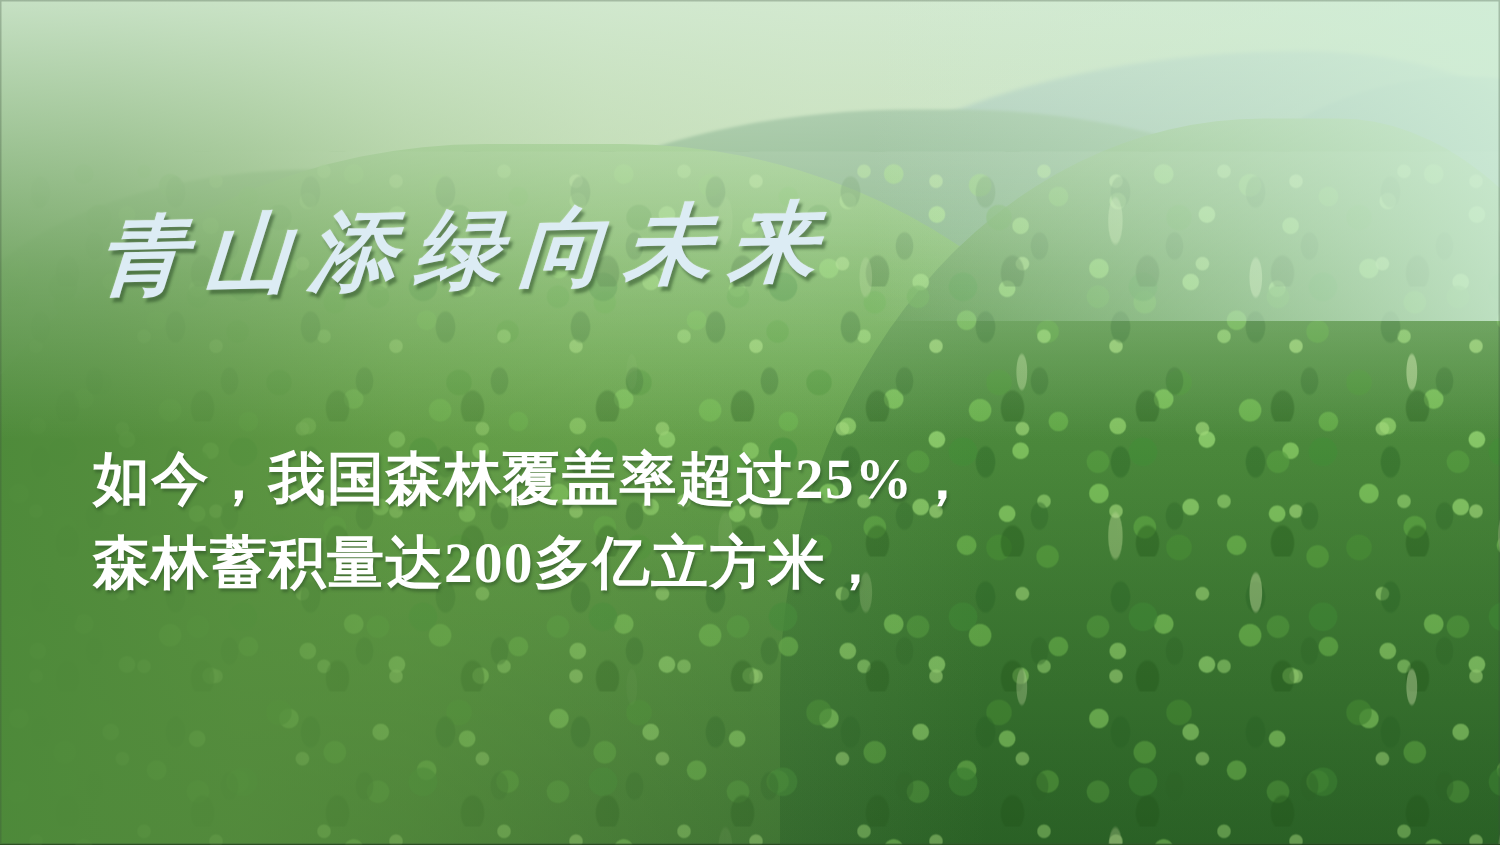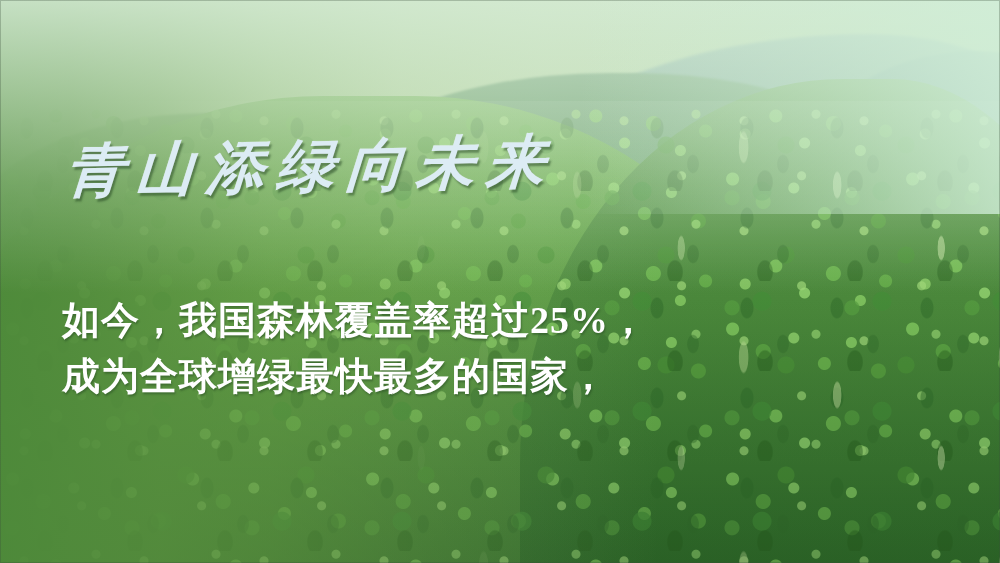--- a/index.html
+++ b/index.html
@@ -291,17 +291,17 @@
     <div class="wash-pale-right"></div>
     <div class="edge-frame"></div>
   </div>
 
   <div class="content">
 
     <div class="headline">青山添绿向未来</div>
 
     <div class="body-text">
       <div class="body-line">如今，我国森林覆盖率超过25%，</div>
-      <div class="body-line">成为全球增绿最快最多的国家，</div>
+      <div class="body-line">森林蓄积量达200多亿立方米，</div>
     </div>
 
   </div>
 </div>
 
 </body></html>

